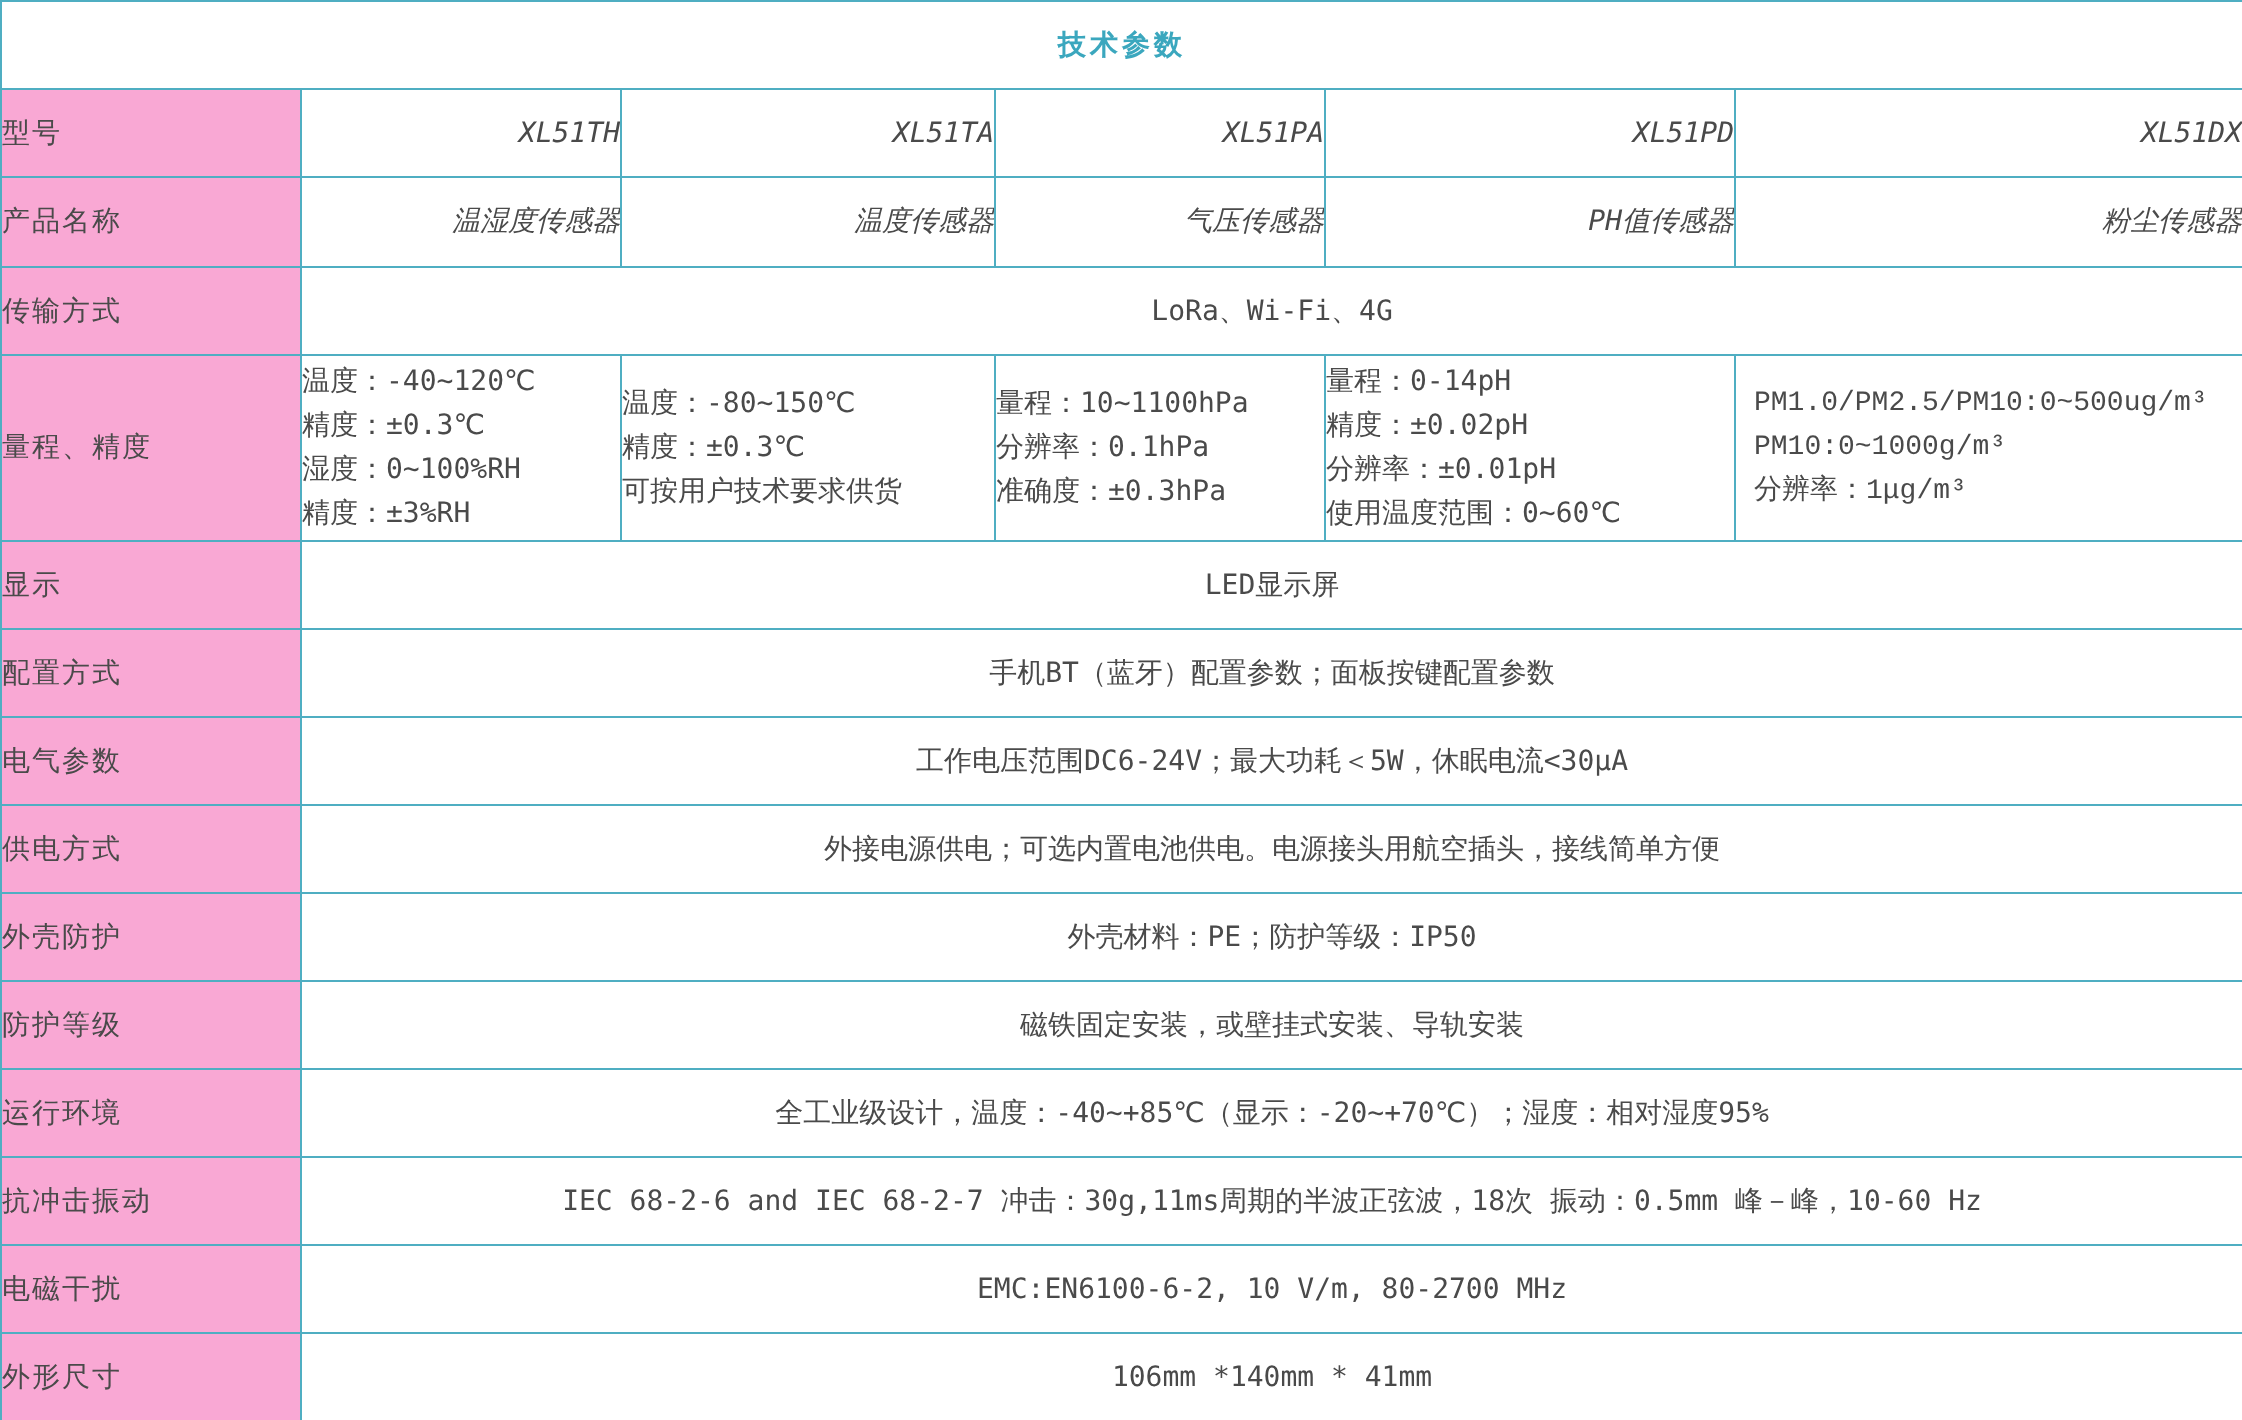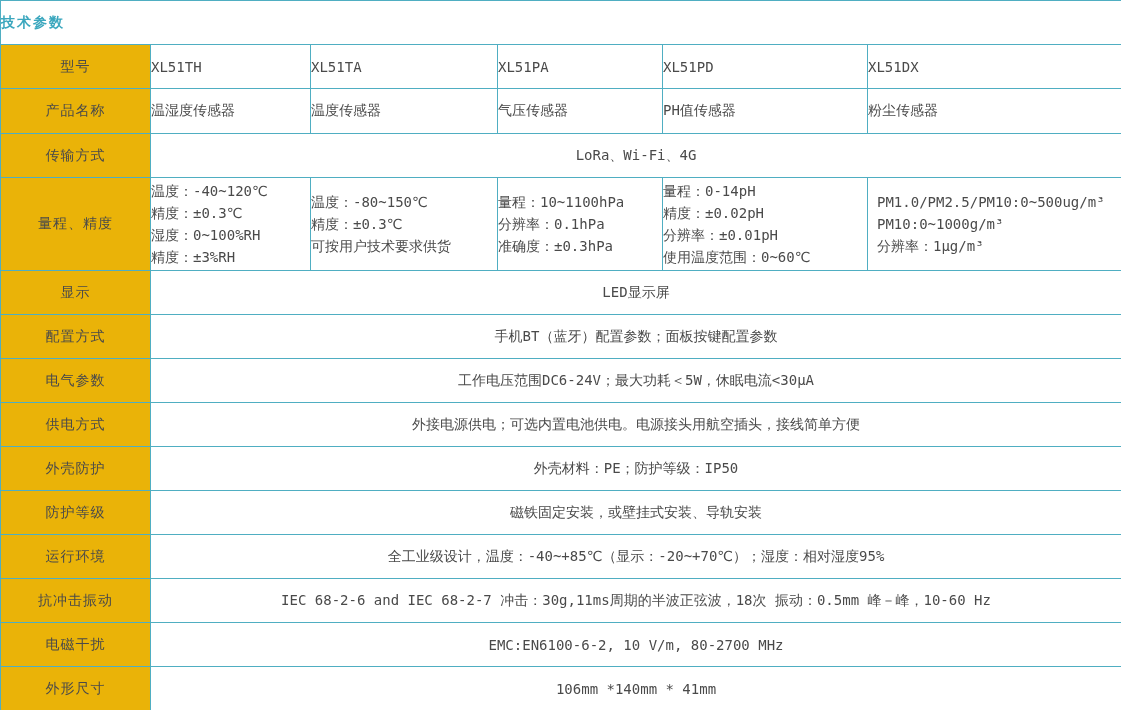--- a/index.html
+++ b/index.html
@@ -21,49 +21,50 @@
   }
   table.spec td {
     border: 1px solid #4FAEC2;
     font-size: 14px;
     padding: 0;
     vertical-align: middle;
     box-sizing: border-box;
     overflow: hidden;
   }
   .title-cell {
-    text-align: left;
+    text-align: center;
     color: #3BA7BE;
     font-weight: bold;
     font-size: 17px;
     letter-spacing: 2px;
     background: #ffffff;
   }
   .label-cell {
-    background: #eab308;
-    text-align: center;
+    background: #f9a8d4;
     letter-spacing: 1px;
     color: #4a4a4a;
   }
   .center-cell {
-    text-align: left;
+    text-align: right;
+    font-style: italic;
   }
   .value-cell {
     text-align: center;
     padding-left: 15px;
     padding-right: 8px;
   }
   .range-cell {
     text-align: left;
     padding: 6px 4px 6px 12px;
     line-height: 22px;
   }
   .range-cell.tight {
     padding-left: 9px;
     padding-right: 2px;
+    font-family: Liberation Mono, monospace;
   }
 </style>
 </head>
 <body>
 
 <div class="spec-wrap">
   <table class="spec">
     <colgroup>
       <col style="width:150px">
       <col style="width:160px">

